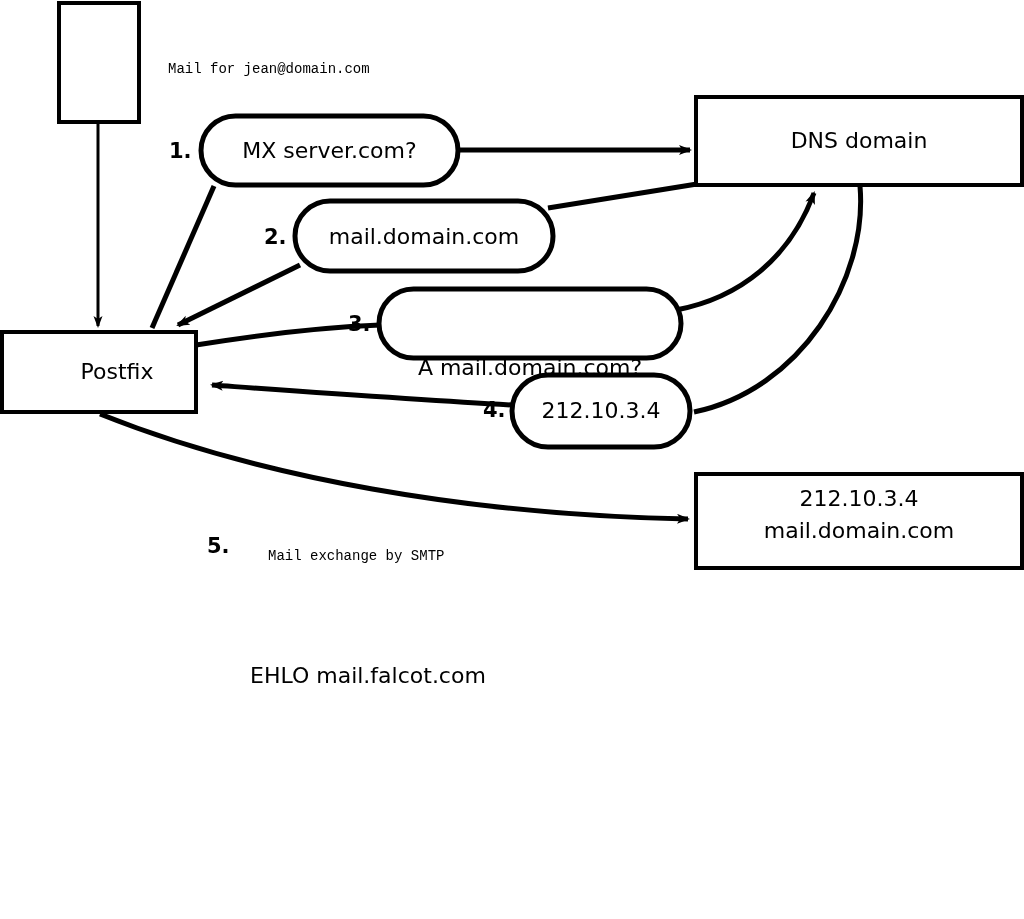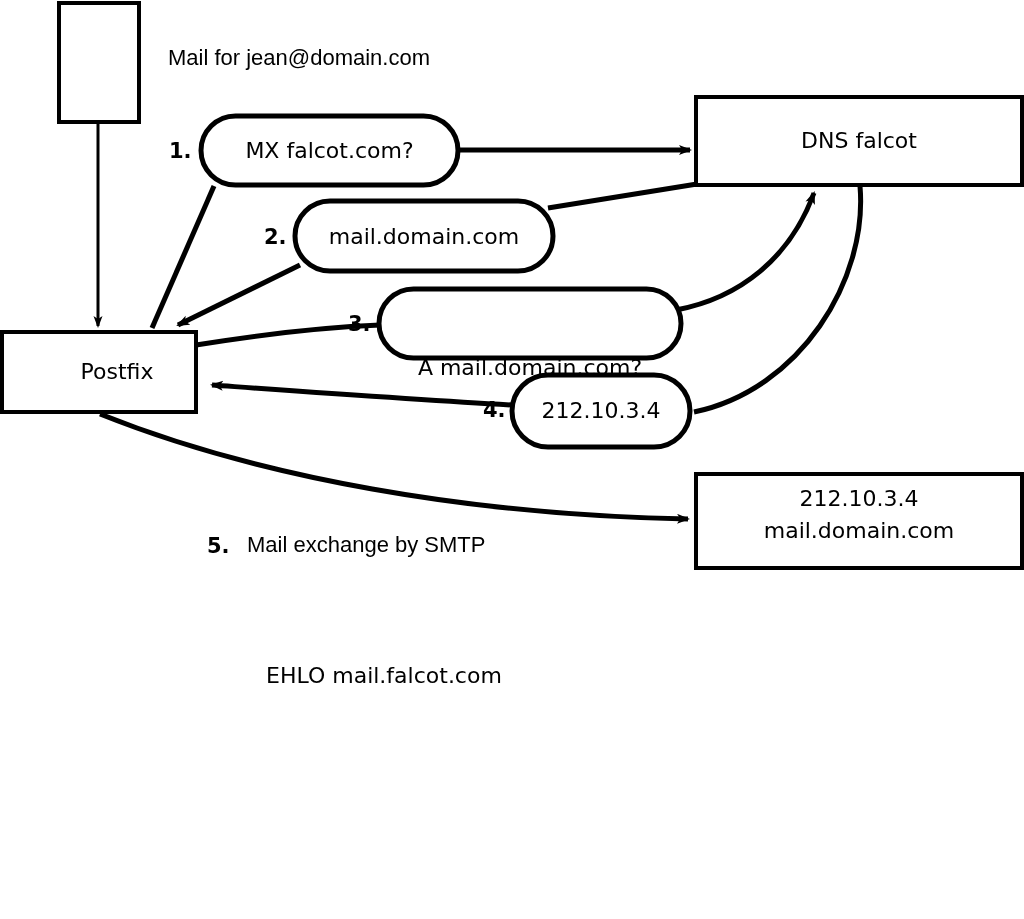--- a/index.html
+++ b/index.html
@@ -35,34 +35,35 @@
   }
   .step-num {
     position: absolute;
     font-family: "DejaVu Sans", sans-serif;
     font-size: 21px;
     font-weight: bold;
     color: #000;
   }
   .free-text {
     position: absolute;
-    font-family: Liberation Sans, sans-serif;
-    font-size: 22px;
+    font-family: Liberation Mono, monospace;
+    font-size: 14px;
     color: #000;
     white-space: nowrap;
+    margin-top: 16px;
   }
   .transcript {
     position: absolute;
     font-family: "DejaVu Sans", sans-serif;
     font-size: 22px;
     line-height: 32px;
     color: #000;
     white-space: pre;
   }
-  .transcript div { white-space: pre; min-height: 32px; margin-left: 16px; }
+  .transcript div { white-space: pre; min-height: 32px; }
 </style>
 </head>
 <body>
 
 <div id="canvas">
 
   <svg id="diagram-svg" width="1024" height="919" viewBox="0 0 1024 919">
     <defs>
       <marker id="arrowBig" markerWidth="14" markerHeight="14" refX="11" refY="5" orient="auto" markerUnits="userSpaceOnUse">
         <path d="M0,0 L13,5 L0,10 L3.2,5 Z" fill="#000"></path>
@@ -103,39 +104,39 @@
 
     <rect x="379" y="289" width="302" height="69" rx="34.5" ry="34.5" fill="#ffffff" stroke="#000000" stroke-width="5"></rect>
 
     <rect x="512" y="375" width="178" height="72" rx="36" ry="36" fill="#ffffff" stroke="#000000" stroke-width="5"></rect>
   </svg>
 
   <div class="free-text" style="left:168px; top:45px;">Mail for jean@domain.com</div>
 
   <div class="node-text" style="left:20px; top:357px; width:194px;">Postfix</div>
 
-  <div class="node-text" style="left:696px; top:126px; width:326px;">DNS falcot</div>
+  <div class="node-text" style="left:696px; top:126px; width:326px;">DNS domain</div>
 
   <div class="node-text" style="left:696px; top:484px; width:326px;">212.10.3.4</div>
   <div class="node-text" style="left:696px; top:516px; width:326px;">mail.domain.com</div>
 
   <div class="step-num" style="left:169px; top:139px;">1.</div>
-  <div class="node-text" style="left:201px; top:136px; width:257px;">MX falcot.com?</div>
+  <div class="node-text" style="left:201px; top:136px; width:257px;">MX server.com?</div>
 
   <div class="step-num" style="left:264px; top:225px;">2.</div>
   <div class="node-text" style="left:295px; top:222px; width:258px;">mail.domain.com</div>
 
   <div class="step-num" style="left:348px; top:312px;">3.</div>
   <div class="node-text" style="left:379px; top:309px; width:302px;margin-top:44px;">A mail.domain.com?</div>
 
   <div class="step-num" style="left:483px; top:398px;">4.</div>
   <div class="node-text" style="left:512px; top:396px; width:178px;">212.10.3.4</div>
 
   <div class="step-num" style="left:207px; top:534px;">5.</div>
-  <div class="free-text" style="left:247px; top:532px;">Mail exchange by SMTP</div>
+  <div class="free-text" style="left:268px; top:532px;">Mail exchange by SMTP</div>
 
   <div class="transcript" style="left:250px; top:596px;">
     <div>EHLO mail.falcot.com</div>
     
     
     
     
     
     
     

